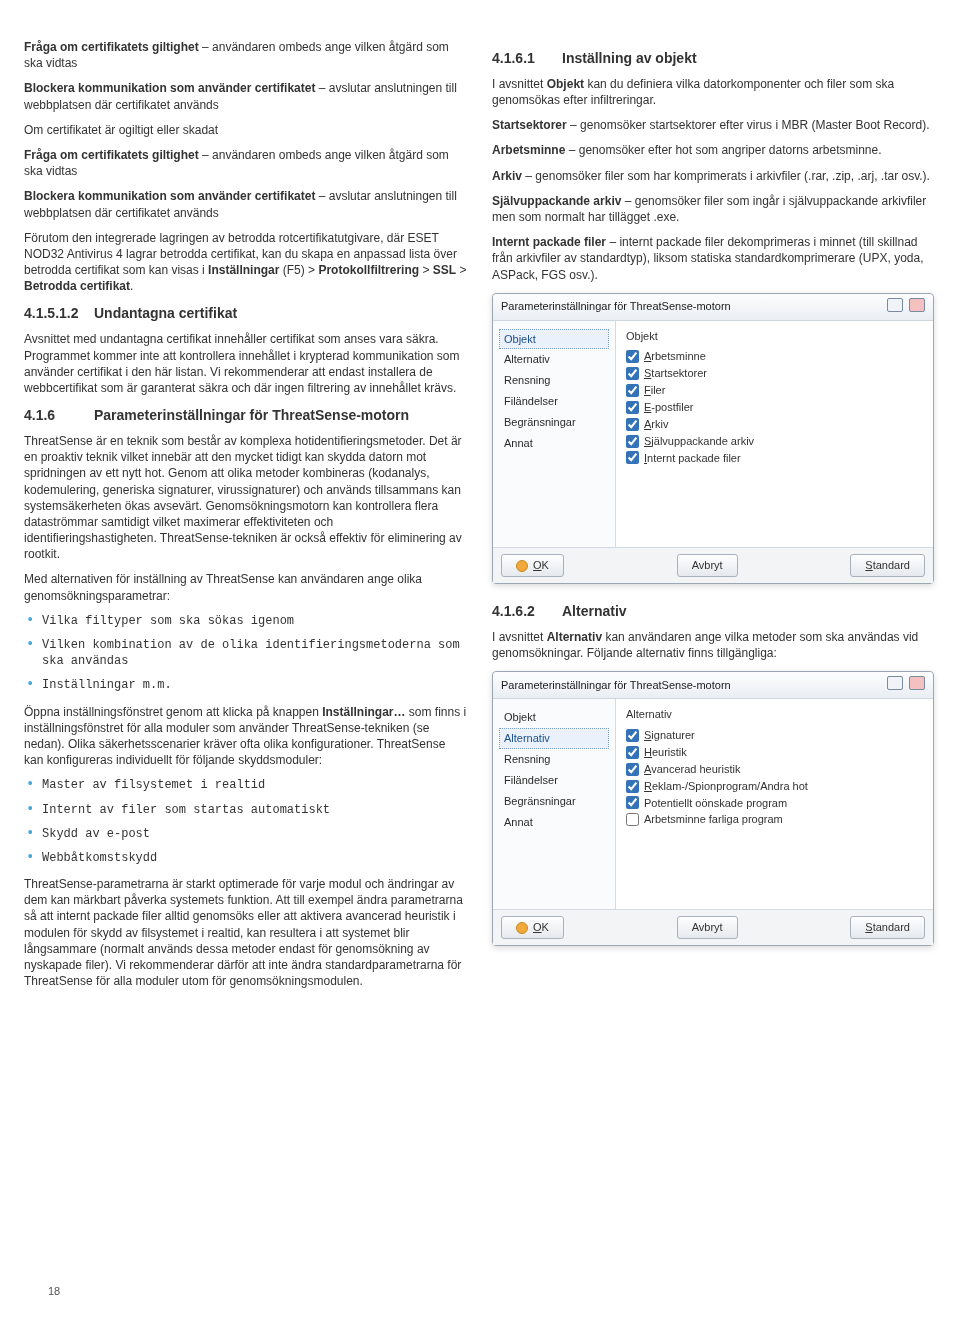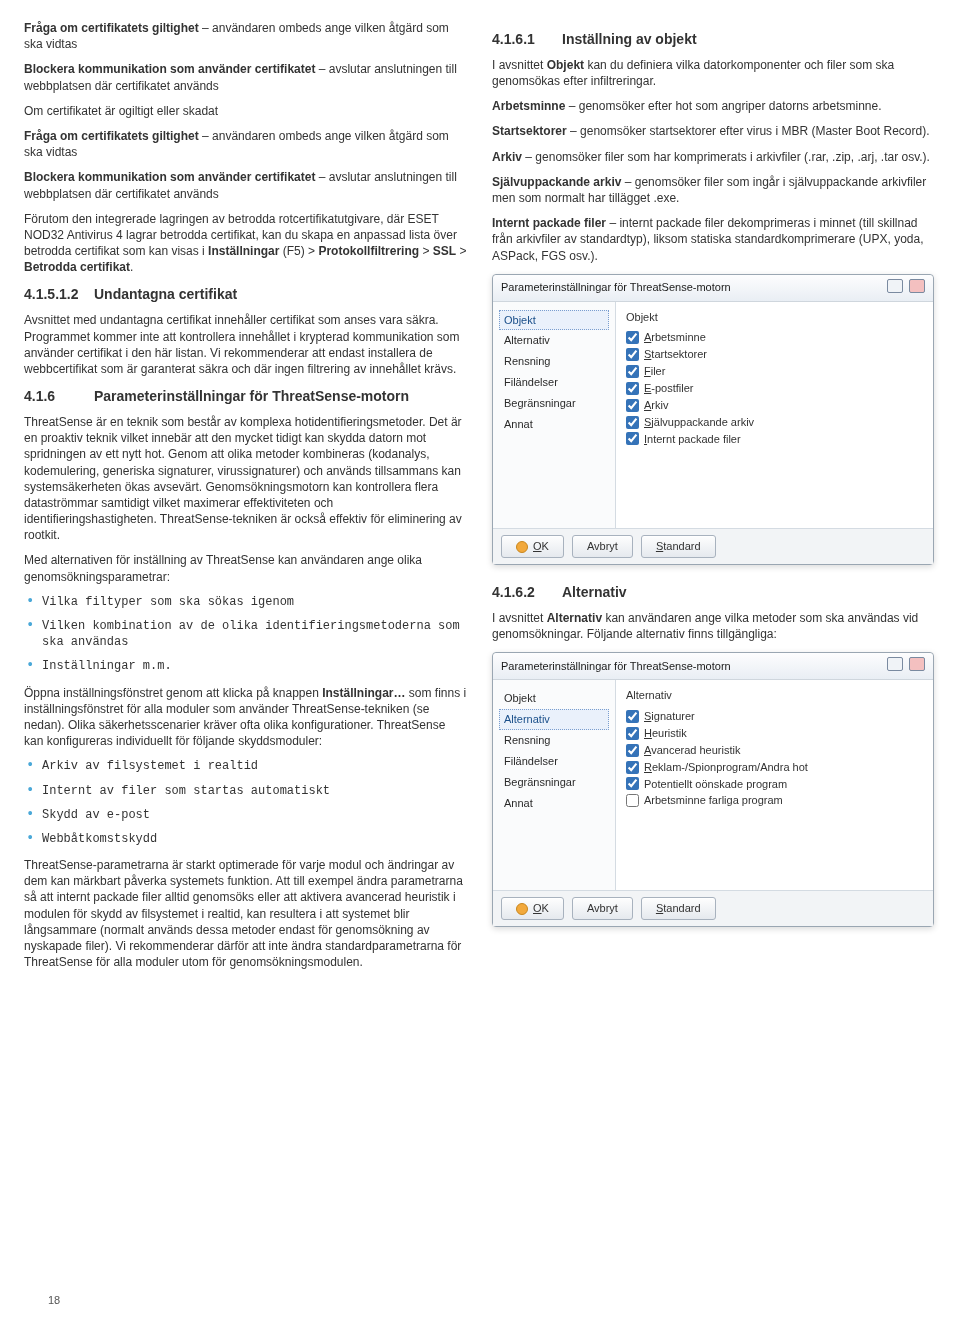--- a/index.html
+++ b/index.html
@@ -7,20 +7,21 @@
     font-size: 12px;
     color: #333;
     margin: 0;
     padding: 20px 24px;
     width: 912px;
     line-height: 1.35;
   }
   .two-col {
     display: flex;
     gap: 24px;
+    margin-top: 19px;
   }
   .col {
     flex: 1;
     min-width: 0;
   }
   p { margin: 0 0 9px 0; }
   .sect-title {
     font-weight: 600;
     margin: 10px 0 8px 0;
     font-size: 14px;
@@ -69,34 +70,34 @@
   }
   .dlg-side div.sel { color:#1a4f8a; border:1px dotted #7a9ecf; background:#eaf1fb;}
   .dlg-main { flex:1; padding:8px 10px 20px 10px; }
   .dlg-main .grp-title { margin-bottom:6px; color:#333;}
   .chk { display:flex; align-items:center; gap:5px; margin:2px 0;}
   .chk input { accent-color:#3573b8; margin:0;}
   .dlg-footer {
     border-top:1px solid #d4dbe2;
     background:#f2f4f6;
     padding:6px 8px;
-    display:flex; justify-content:flex-start; gap:8px;
+    display:flex; justify-content:space-between; gap:8px;
   }
   .btn {
     border:1px solid #a8b2be; border-radius:3px;
     background:linear-gradient(#fefefe,#e5e9ee);
     padding:3px 14px; font-size:11px;
     display:flex; align-items:center; gap:5px;
     box-shadow: inset 0 1px 0 #fff;
   }
   .btn .ok-ic {
     width:10px;height:10px;border-radius:50%;
     background:#f2a93c;border:1px solid #c9871e;
   }
-  .pg { position:absolute; bottom:2px; left:24px; font-size:11px; color:#555;}
+  .pg { position:absolute; bottom:30px; left:24px; font-size:11px; color:#555;}
   .page-wrap { position:relative; min-height:1290px;}
   .u { text-decoration: underline; }
 </style>
 </head>
 <body>
 <div class="page-wrap">
 
 <div class="two-col">
 
   <div class="col">
@@ -125,36 +126,36 @@
       <li>Vilka filtyper som ska sökas igenom</li>
       <li>Vilken kombination av de olika identifieringsmetoderna som ska användas</li>
       <li>Inställningar m.m.</li>
     </ul>
 
     <p>
       <span>Öppna inställningsfönstret genom att klicka på knappen </span><b>Inställningar…</b><span> som finns i inställningsfönstret för alla moduler som använder ThreatSense-tekniken (se nedan). Olika säkerhetsscenarier kräver ofta olika konfigurationer. ThreatSense kan konfigureras individuellt för följande skyddsmoduler:</span>
     </p>
 
     <ul class="bul">
-      <li>Arkiv av filsystemet i realtid</li>
+      <li>Master av filsystemet i realtid</li>
       <li>Internt av filer som startas automatiskt</li>
       <li>Skydd av e-post</li>
       <li>Webbåtkomstskydd</li>
     </ul>
 
     <p>ThreatSense-parametrarna är starkt optimerade för varje modul och ändringar av dem kan märkbart påverka systemets funktion. Att till exempel ändra parametrarna så att internt packade filer alltid genomsöks eller att aktivera avancerad heuristik i modulen för skydd av filsystemet i realtid, kan resultera i att systemet blir långsammare (normalt används dessa metoder endast för genomsökning av nyskapade filer). Vi rekommenderar därför att inte ändra standardparametrarna för ThreatSense för alla moduler utom för genomsökningsmodulen.</p>
   </div>
 
   <div class="col">
     <div class="sect-title">
       <span class="num">4.1.6.1</span><span>Inställning av objekt</span>
     </div>
     <p><span>I avsnittet </span><b>Objekt</b><span> kan du definiera vilka datorkomponenter och filer som ska genomsökas efter infiltreringar.</span></p>
+    <p><b>Startsektorer</b><span> – genomsöker startsektorer efter virus i MBR (Master Boot Record).</span></p>
     <p><b>Arbetsminne</b><span> – genomsöker efter hot som angriper datorns arbetsminne.</span></p>
-    <p><b>Startsektorer</b><span> – genomsöker startsektorer efter virus i MBR (Master Boot Record).</span></p>
     <p><b>Arkiv</b><span> – genomsöker filer som har komprimerats i arkivfiler (.rar, .zip, .arj, .tar osv.).</span></p>
     <p><b>Självuppackande arkiv</b><span> – genomsöker filer som ingår i självuppackande arkivfiler men som normalt har tillägget .exe.</span></p>
     <p><b>Internt packade filer</b><span> – internt packade filer dekomprimeras i minnet (till skillnad från arkivfiler av standardtyp), liksom statiska standardkomprimerare (UPX, yoda, ASPack, FGS osv.).</span></p>
 
     <div class="dialog">
       <div class="dlg-title">
         <span>Parameterinställningar för ThreatSense-motorn</span>
         <span class="icons">
           <span></span>
           <span class="close"></span>

